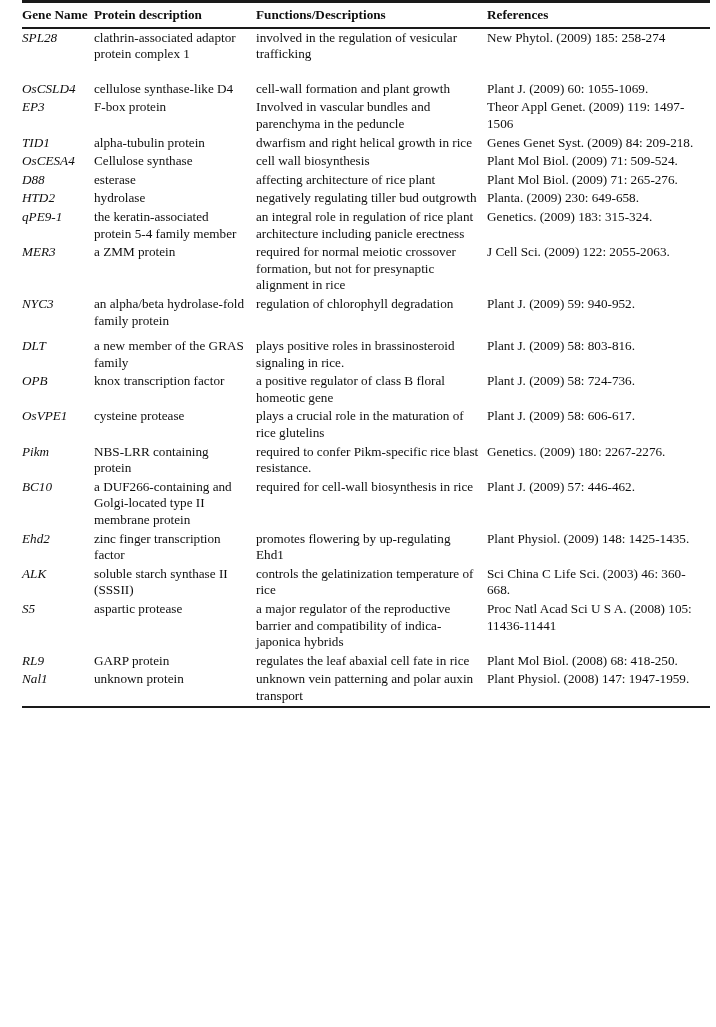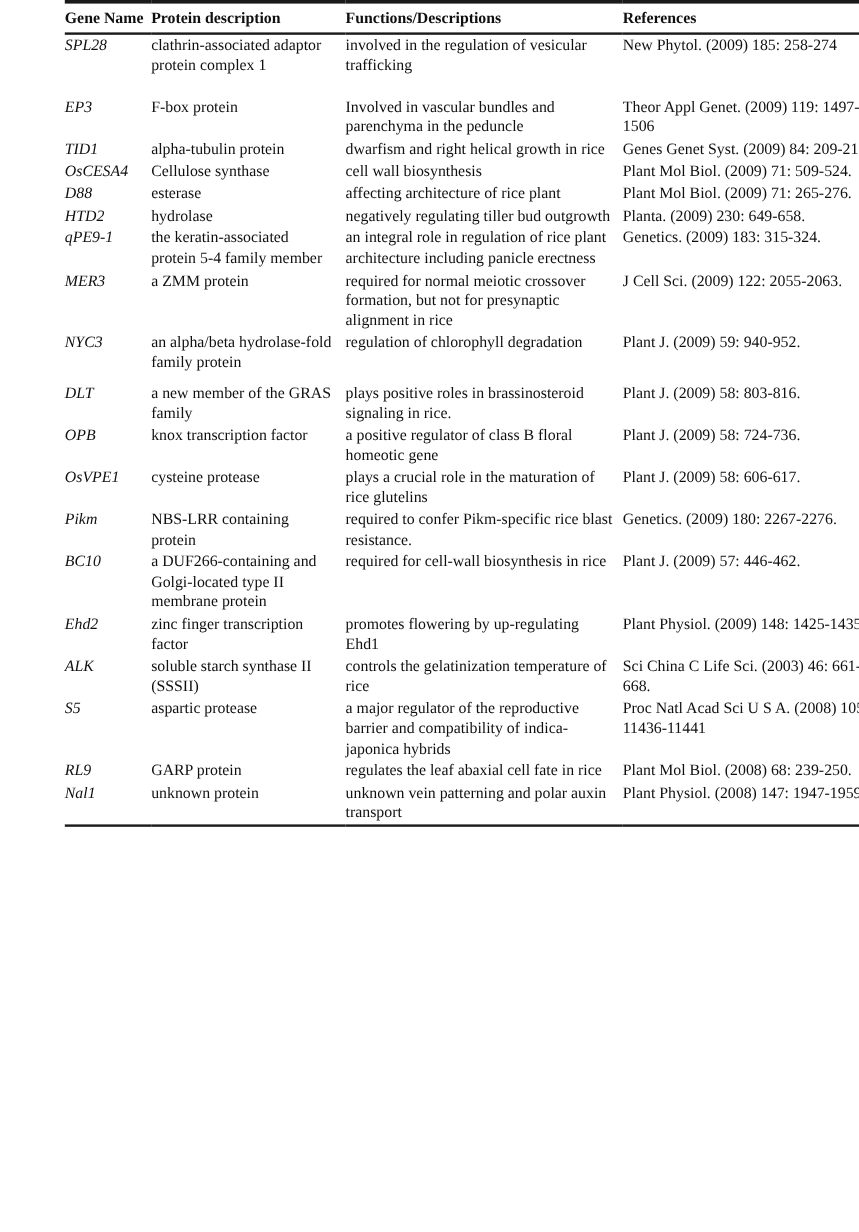--- a/index.html
+++ b/index.html
@@ -15,21 +15,20 @@
     font-family: "Liberation Serif", "DejaVu Serif", serif;
     color: #0f0f0f;
     -webkit-font-smoothing: antialiased;
   }
 
   .page {
     position: relative;
     width: 716px;
     height: 1027px;
     box-sizing: border-box;
-    padding-left: 32px;
   }
 
   table.gene-table {
     border-collapse: collapse;
     width: 688px;
     margin-left: 22px;
     table-layout: fixed;
   }
 
   
@@ -126,20 +125,26 @@
         <tr class="data-row">
           <td class="gene">SPL28</td>
           <td>clathrin-associated adaptor protein complex 1</td>
           <td>involved in the regulation of vesicular trafficking</td>
           <td>New Phytol. (2009) 185: 258-274</td>
         </tr>
         <tr class="row-gap">
           <td colspan="4"></td>
         </tr>
         <tr class="data-row">
+          <td class="gene">OsCSLD4</td>
+          <td>cellulose synthase-like D4</td>
+          <td>cell-wall formation and plant growth</td>
+          <td>Plant J. (2009) 60: 1055-1069.</td>
+        </tr>
+        <tr class="data-row">
           <td class="gene">EP3</td>
           <td>F-box protein</td>
           <td>Involved in vascular bundles and parenchyma in the peduncle</td>
           <td>Theor Appl Genet. (2009) 119: 1497-1506</td>
         </tr>
         <tr class="data-row">
           <td class="gene">TID1</td>
           <td>alpha-tubulin protein</td>
           <td>dwarfism and right helical growth in rice</td>
           <td>Genes Genet Syst. (2009) 84: 209-218.</td>
@@ -216,33 +221,33 @@
         <tr class="data-row">
           <td class="gene">Ehd2</td>
           <td>zinc finger transcription factor</td>
           <td>promotes flowering by up-regulating Ehd1</td>
           <td>Plant Physiol. (2009) 148: 1425-1435.</td>
         </tr>
         <tr class="data-row">
           <td class="gene">ALK</td>
           <td>soluble starch synthase II (SSSII)</td>
           <td>controls the gelatinization temperature of rice</td>
-          <td>Sci China C Life Sci. (2003) 46: 661-668.</td>
+          <td>Sci China C Life Sci. (2003) 46: 360-668.</td>
         </tr>
         <tr class="data-row">
           <td class="gene">S5</td>
           <td>aspartic protease</td>
           <td>a major regulator of the reproductive barrier and compatibility of indica-japonica hybrids</td>
           <td>Proc Natl Acad Sci U S A. (2008) 105: 11436-11441</td>
         </tr>
         <tr class="data-row">
           <td class="gene">RL9</td>
           <td>GARP protein</td>
           <td>regulates the leaf abaxial cell fate in rice</td>
-          <td>Plant Mol Biol. (2008) 68: 239-250.</td>
+          <td>Plant Mol Biol. (2008) 68: 418-250.</td>
         </tr>
         <tr class="data-row">
           <td class="gene">Nal1</td>
           <td>unknown protein</td>
           <td>unknown vein patterning and polar auxin transport</td>
           <td>Plant Physiol. (2008) 147: 1947-1959.</td>
         </tr>
       </tbody>
     <tfoot>
       <tr class="rule-top">

